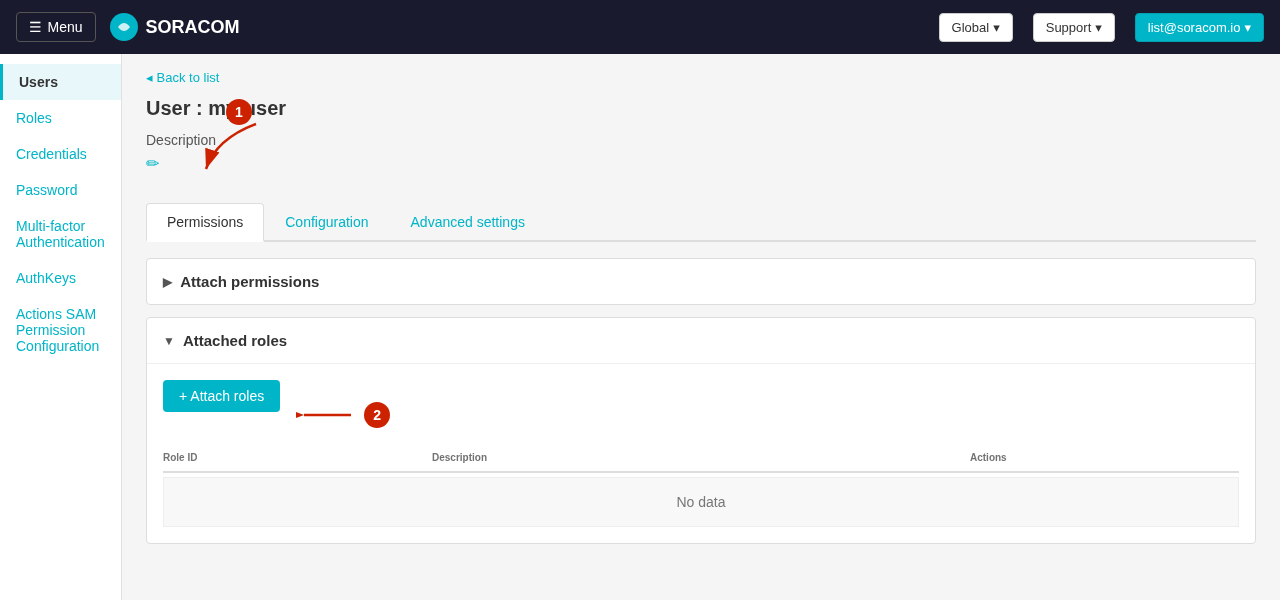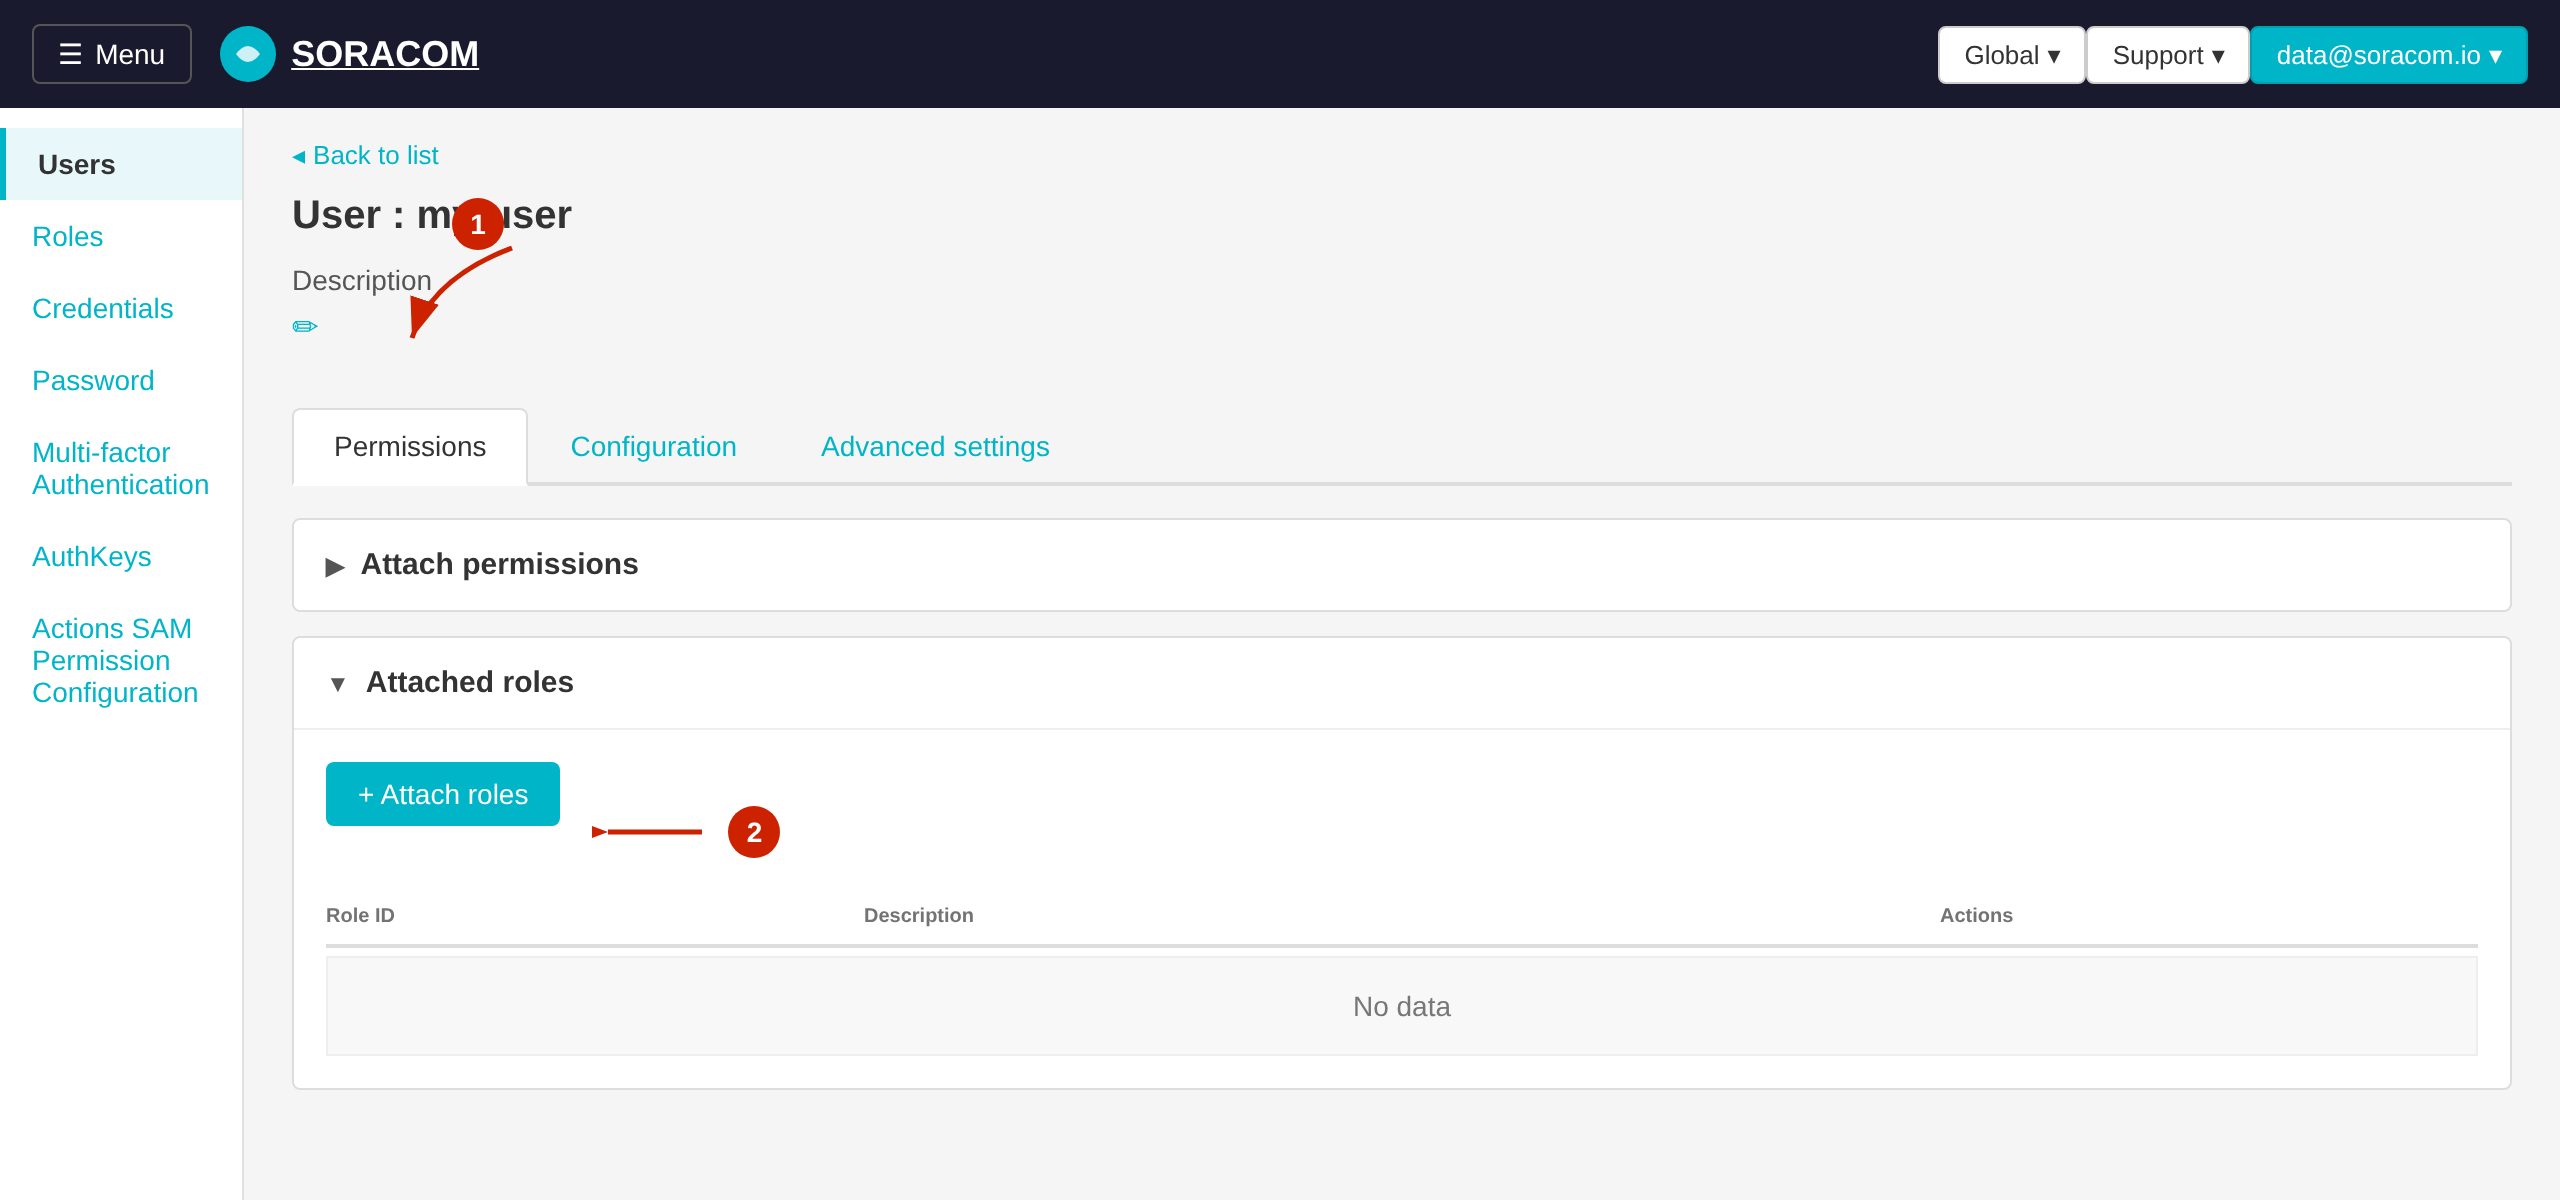--- a/index.html
+++ b/index.html
@@ -20,23 +20,23 @@
       border: 1px solid #555;
       color: #fff;
       padding: 6px 12px;
       border-radius: 4px;
       cursor: pointer;
       font-size: 14px;
       display: flex;
       align-items: center;
       gap: 6px;
     }
-    .logo { display: flex; align-items: center; gap: 6px; color: #fff; font-size: 18px; font-weight: bold; text-decoration: underline; }
+    .logo { display: flex; align-items: center; gap: 6px; color: #fff; font-size: 18px; font-weight: bold; }
     .logo-icon { width: 32px; height: 32px; }
-    .header-right { display: flex; align-items: center; gap: 0; }
+    .header-right { display: flex; align-items: center; gap: 20px; }
     .header-btn {
       background: #fff;
       border: 1px solid #ccc;
       color: #333;
       padding: 6px 12px;
       border-radius: 4px;
       cursor: pointer;
       font-size: 13px;
       display: flex;
       align-items: center;
@@ -238,21 +238,21 @@
   <div class="header-right">
     <button class="header-btn">
       <span>Global</span>
       <span>▾</span>
     </button>
     <button class="header-btn">
       <span>Support</span>
       <span>▾</span>
     </button>
     <button class="header-btn header-btn-primary">
-      <span>data@soracom.io</span>
+      <span>list@soracom.io</span>
       <span>▾</span>
     </button>
   </div>
 </header>
 
 <div class="layout">
 
   <nav class="sidebar">
     <div class="sidebar-item active">
       <span>Users</span>

